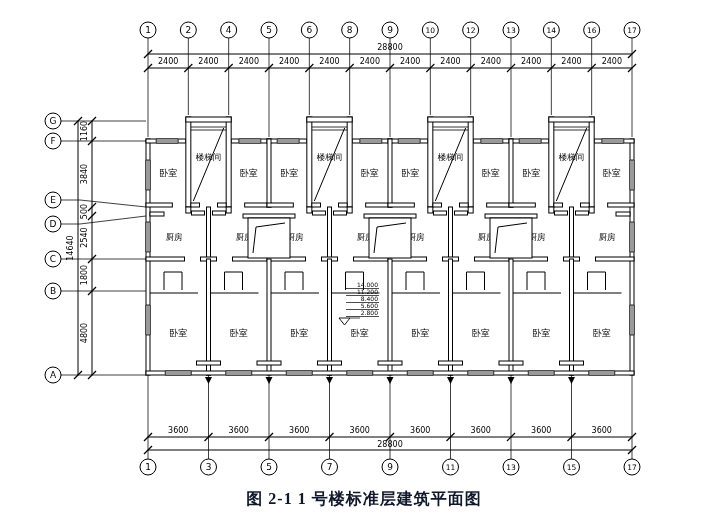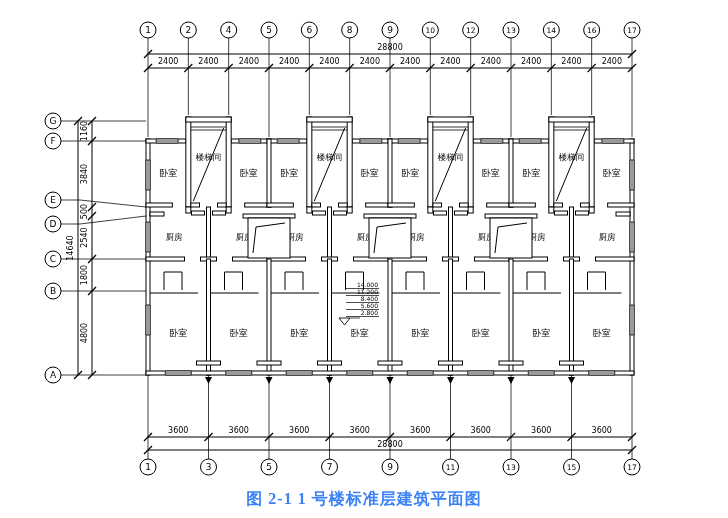--- a/index.html
+++ b/index.html
@@ -1,21 +1,21 @@
 <!DOCTYPE html>
 <html><head>
 <meta charset="utf-8">
 <style>
   html,body{margin:0;padding:0;background:#fff;}
   #stage{position:relative;width:728px;height:518px;background:#fff;overflow:hidden;
          font-family:"DejaVu Sans",sans-serif;}
   #plan-svg{position:absolute;left:0;top:0;}
   .caption{position:absolute;left:0;top:489px;width:728px;text-align:center;
            font-family:"Liberation Serif","DejaVu Serif",serif;font-weight:bold;
-           font-size:16px;color:#3b82f6;letter-spacing:1px;}
+           font-size:16px;color:#0f172a;letter-spacing:1px;}
 </style>
 </head>
 <body>
 
 <div id="stage">
   <svg id="plan-svg" width="728" height="488" viewBox="0 0 728 488">
       <line x1="148" y1="38" x2="148" y2="137" stroke="#000000" stroke-width="0.75"></line>
       <circle cx="148" cy="30" r="8" fill="#fff" stroke="#000000" stroke-width="1"></circle>
       <text x="148" y="33" fill="#000000" font-size="9" text-anchor="middle" font-family="&quot;DejaVu Sans&quot;,sans-serif">1</text>
       <line x1="188.33333333333334" y1="38" x2="188.33333333333334" y2="115" stroke="#000000" stroke-width="0.75"></line>

